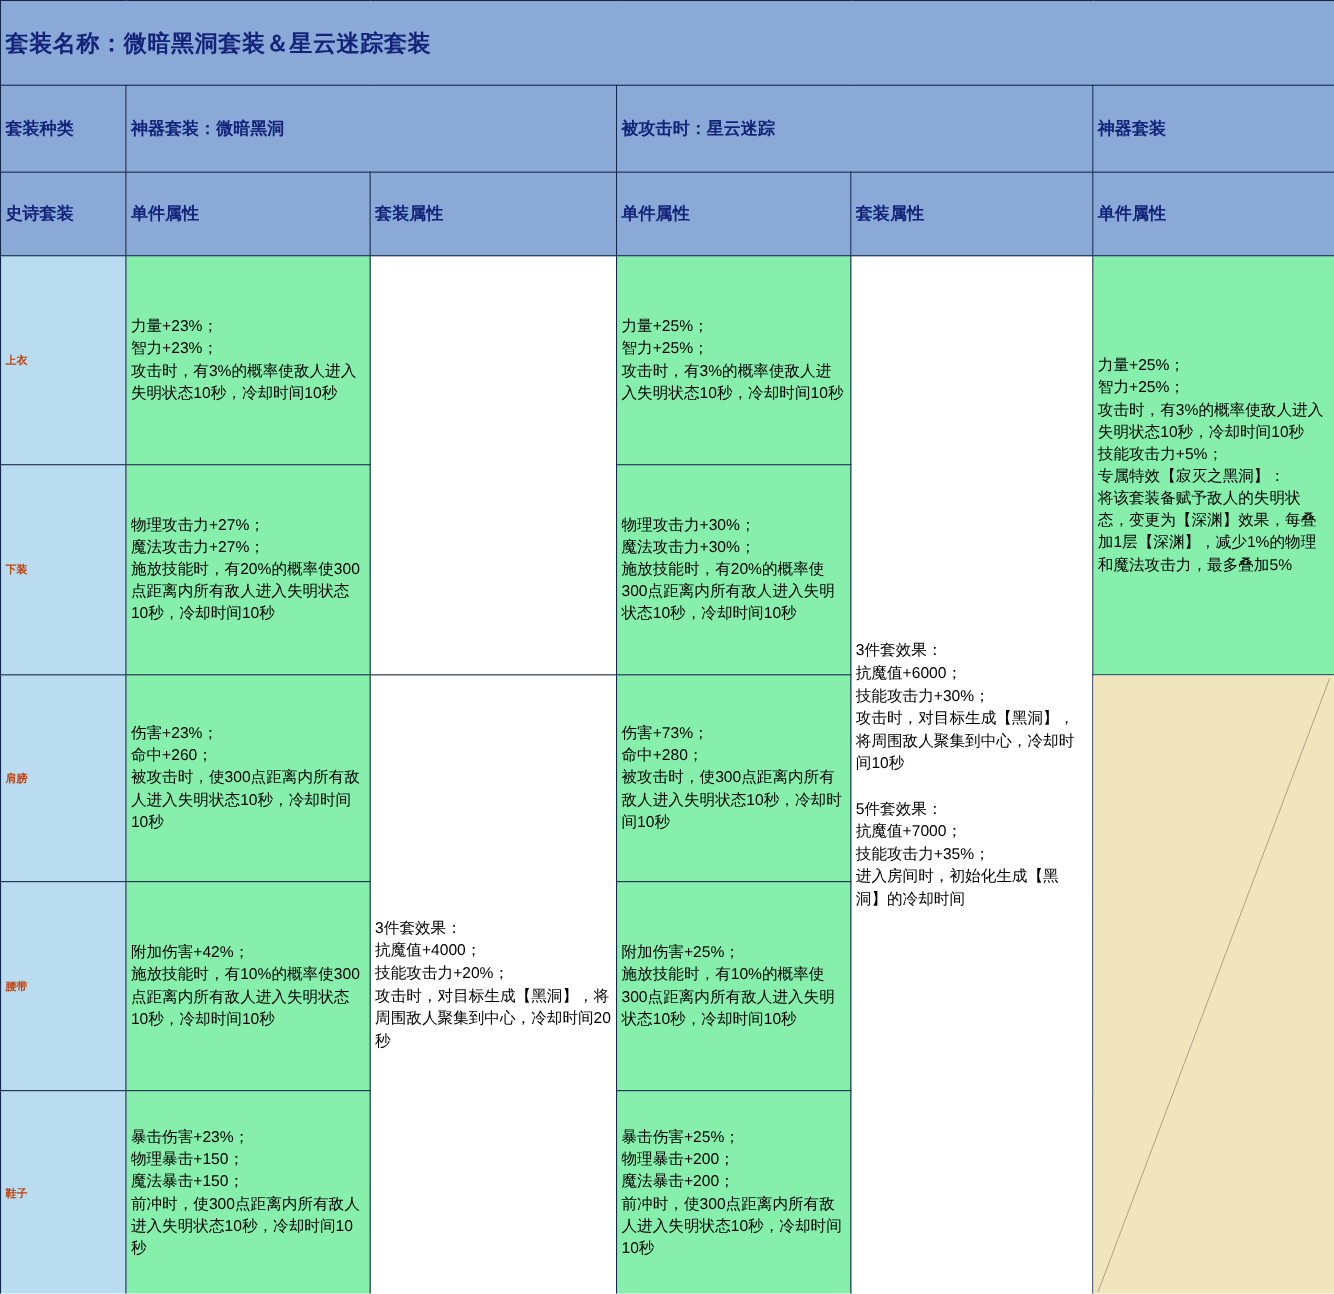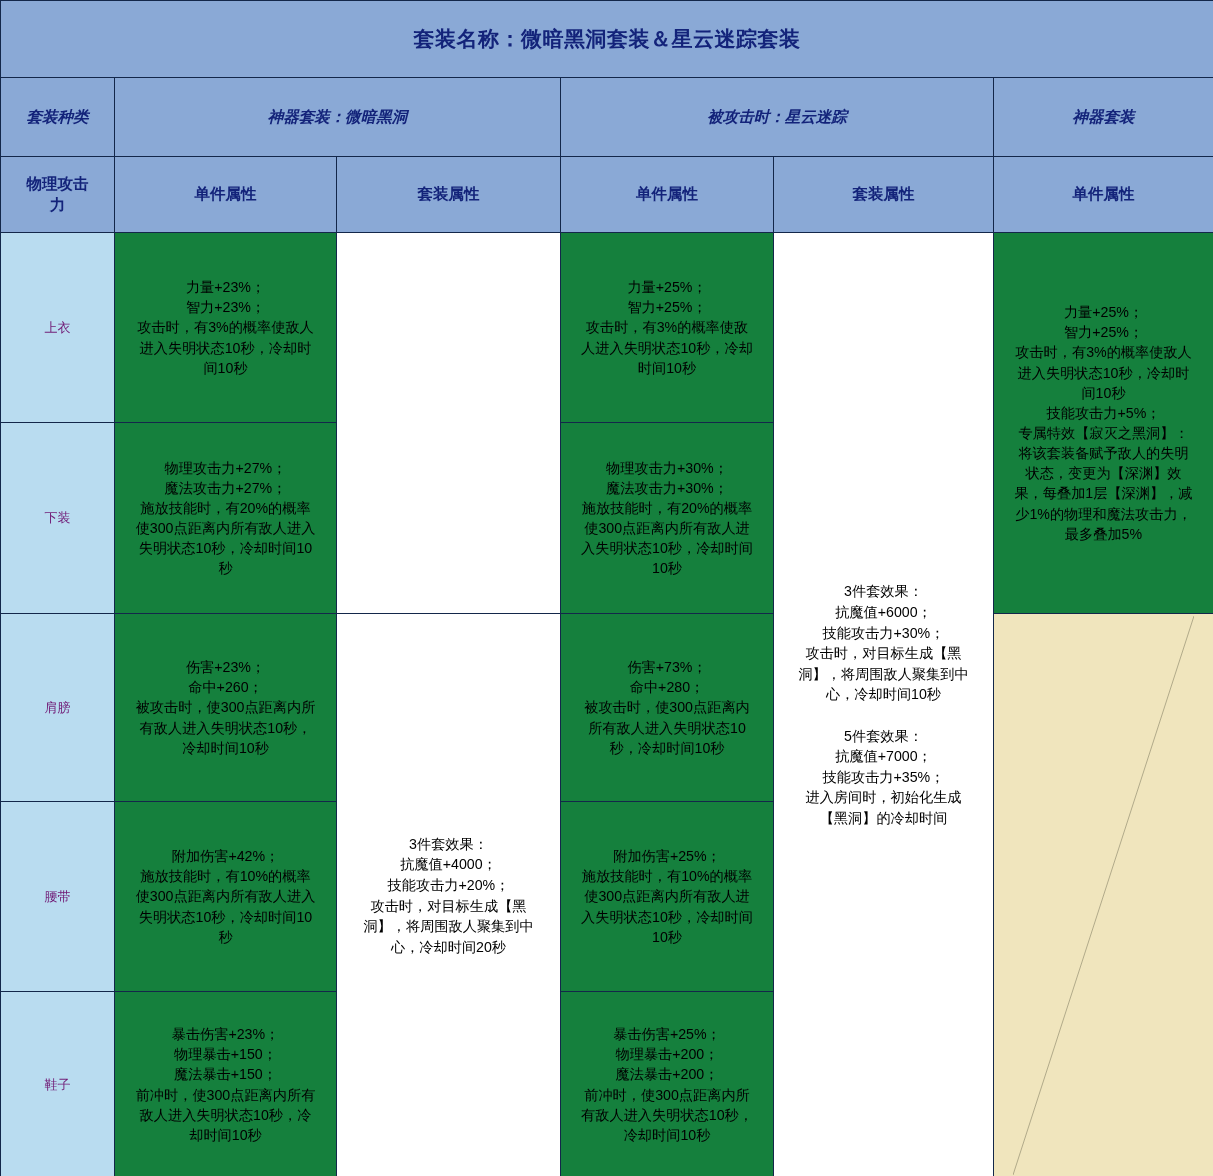--- a/index.html
+++ b/index.html
@@ -17,54 +17,54 @@
     width: 1213px; height: 1176px;
   }
   table.set-table {
     width: 1213px;
     height: 1176px;
     border-collapse: collapse;
     table-layout: fixed;
   }
   table.set-table td {
     border: 1.6px solid #13274a;
-    padding: 2px 19px;
-    text-align: center;
+    padding: 2px 4px;
+    text-align: left;
     vertical-align: middle;
   }
   
   td.title-cell {
     background: #8aa9d6;
     color: #13237a;
     font-size: 21px;
     font-weight: bold;
     letter-spacing: 0.5px;
     height: 77px;
   }
   td.hdr {
     background: #8aa9d6;
     color: #13237a;
     font-size: 15.5px;
     font-weight: bold;
   }
-  td.hdr-row1 { height: 79px; font-style: italic; }
+  td.hdr-row1 { height: 79px; }
   td.hdr-row2 { height: 76px; }
 
   
   td.part-cell {
     background: #b9dcf0;
-    color: #701a75;
-    font-size: 13px;
-    font-weight: normal;
+    color: #c2410c;
+    font-size: 10px;
+    font-weight: bold;
     border: 1.2px solid #7ba7c9;
   }
 
   
   td.body-cell {
-    background: #15803d;
+    background: #86efac;
     color: #000000;
     font-size: 14.2px;
     line-height: 1.42;
     border: 1.2px solid #000000;
     padding: 4px 3px;
   }
   td.body-cell .txt { white-space: pre-line; }
 
   td.blank-cell {
     background: #ffffff;
@@ -112,21 +112,21 @@
       </tr>
 
       <tr>
         <td class="hdr hdr-row1" rowspan="1">套装种类</td>
         <td class="hdr hdr-row1" colspan="2">神器套装：微暗黑洞</td>
         <td class="hdr hdr-row1" colspan="2">被攻击时：星云迷踪</td>
         <td class="hdr hdr-row1">神器套装</td>
       </tr>
 
       <tr>
-        <td class="hdr hdr-row2">物理攻击力</td>
+        <td class="hdr hdr-row2">史诗套装</td>
         <td class="hdr hdr-row2">单件属性</td>
         <td class="hdr hdr-row2">套装属性</td>
         <td class="hdr hdr-row2">单件属性</td>
         <td class="hdr hdr-row2">套装属性</td>
         <td class="hdr hdr-row2">单件属性</td>
       </tr>
 
       <tr style="height:190px">
         <td class="part-cell">上衣</td>
         <td class="body-cell">

